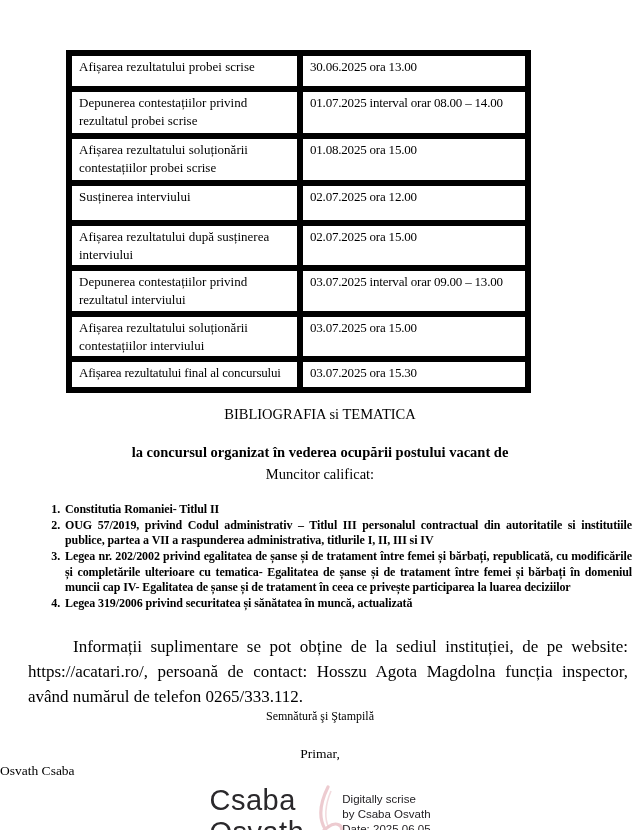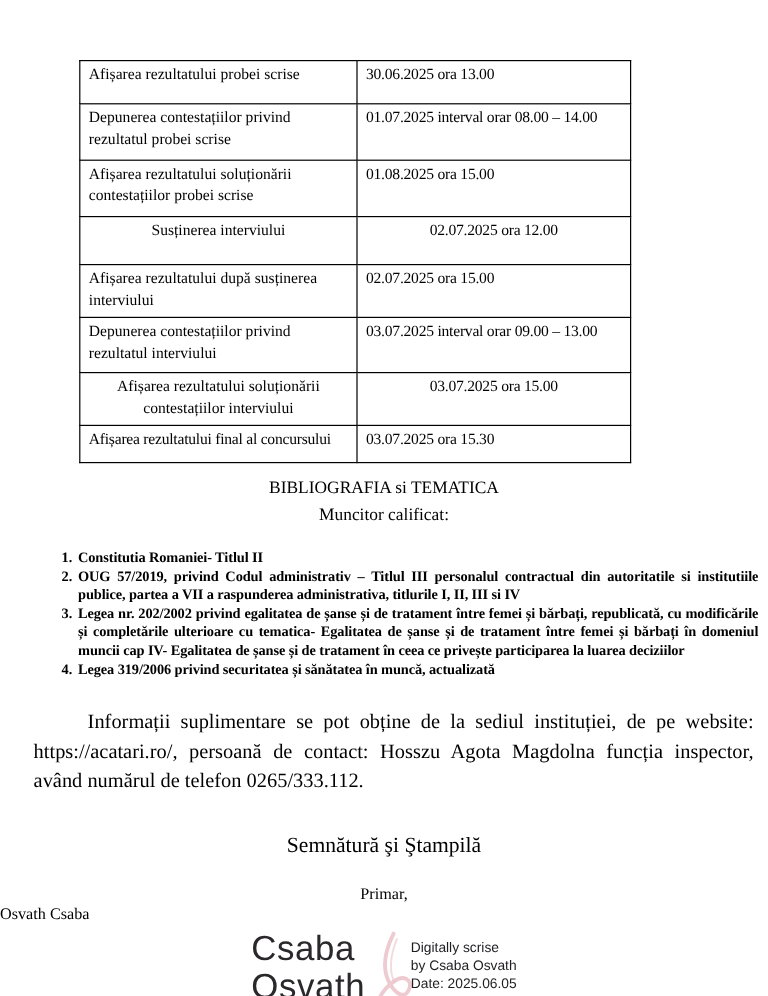--- a/index.html
+++ b/index.html
@@ -12,31 +12,31 @@
   .page { position:relative; width:640px; height:830px; }
 
   
   table.schedule {
     border-collapse:collapse; table-layout:fixed;
     margin:50px 0 0 66px; width:459px;
   }
   table.schedule col.c1 { width:231px; }
   table.schedule col.c2 { width:228px; }
   table.schedule td {
-    border:1px solid #000000; vertical-align:top;
+    border:6px solid #000000; vertical-align:top;
     font-size:13px; line-height:1.35; padding:2px 7px;
   }
   table.schedule td.date { white-space:nowrap; letter-spacing:-0.2px; }
   table.schedule tr:nth-of-type(1){ height:36px; }
   table.schedule tr:nth-of-type(2){ height:47px; }
   table.schedule tr:nth-of-type(3){ height:47px; }
-  table.schedule tr:nth-of-type(4){ height:40px;text-align:center; }
+  table.schedule tr:nth-of-type(4){ height:40px; }
   table.schedule tr:nth-of-type(5){ height:44px; }
   table.schedule tr:nth-of-type(6){ height:46px; }
-  table.schedule tr:nth-of-type(7){ height:44px;text-align:center; }
+  table.schedule tr:nth-of-type(7){ height:44px; }
   table.schedule tr:nth-of-type(8){ height:31px; }
   table.schedule tr:nth-of-type(8) td.act { white-space:nowrap; letter-spacing:-0.2px; }
 
   
   .title    { text-align:center; font-size:14.5px; margin-top:13px; }
   .subtitle { text-align:center; font-size:14.5px; font-weight:bold; margin-top:21px; }
   .position { text-align:center; font-size:14.5px; margin-top:5px; }
 
   
   ol.biblio {
@@ -46,21 +46,21 @@
   }
   ol.biblio li { margin:0; padding-left:2px; }
 
   
   .info {
     margin:24px 12px 0 28px; font-size:17px; line-height:1.45;
     text-indent:45px; text-align:justify;
   }
 
   
-  .sig-label { text-align:center; font-size:18px; margin-top:30px; }
+  .sig-label { text-align:center; font-size:12px; }
   .sig-role  { text-align:center; font-size:13.5px; margin-top:22px; }
   .sig-name  { text-align:left; font-size:13.5px; margin-top:1px; }
 
   .digital-sig {
     position:relative; margin-top:6px;
     display:flex; justify-content:center; align-items:flex-start;
   }
   .big-name {
     font-family:"Liberation Sans", sans-serif;
     font-size:29px; line-height:1.1; letter-spacing:0.5px;
@@ -121,20 +121,21 @@
         </tr>
 
         <tr>
           <td class="act">Afișarea rezultatului final al concursului</td>
           <td class="date">03.07.2025 ora 15.30</td>
         </tr>
       </tbody>
   </table>
 
   <div class="title">BIBLIOGRAFIA si TEMATICA</div>
+  <div class="subtitle">la concursul organizat în vederea ocupării postului vacant de</div>
   <div class="position">Muncitor calificat:</div>
 
   <ol class="biblio">
 
       <li>Constitutia Romaniei- Titlul II</li>
 
       <li>OUG 57/2019, privind Codul administrativ – Titlul III personalul contractual din autoritatile si institutiile publice, partea a VII a raspunderea administrativa, titlurile I, II, III si IV</li>
 
       <li>Legea nr. 202/2002 privind egalitatea de șanse și de tratament între femei și bărbați, republicată, cu modificările și completările ulterioare cu tematica- Egalitatea de șanse și de tratament între femei și bărbați în domeniul muncii cap IV- Egalitatea de șanse și de tratament în ceea ce privește participarea la luarea deciziilor</li>
 

